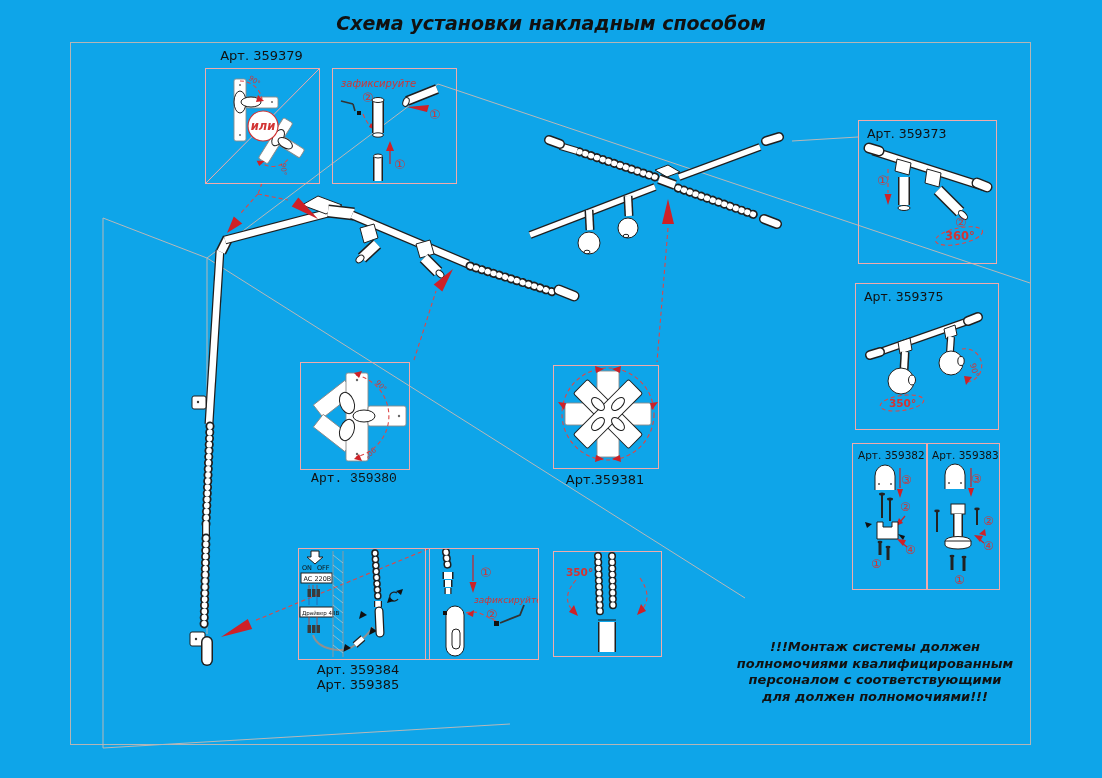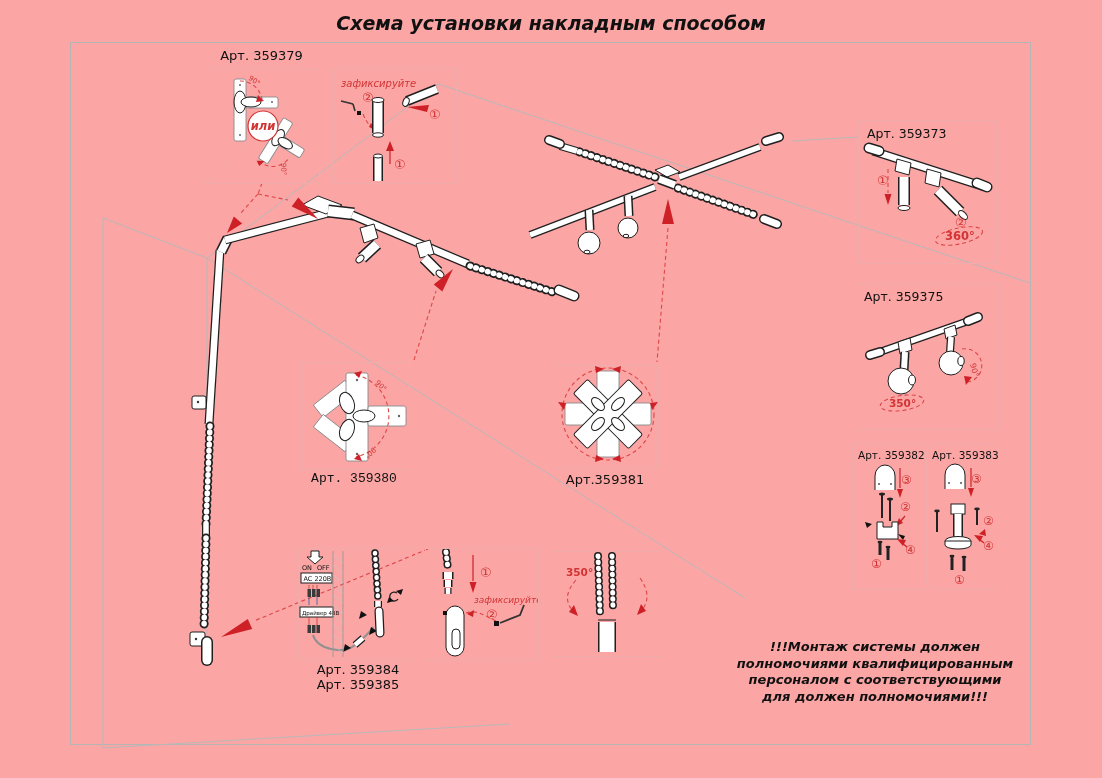--- a/index.html
+++ b/index.html
@@ -1,16 +1,16 @@
 <!DOCTYPE html>
 <html><head>
 <meta charset="utf-8">
 <style>
   html,body{margin:0;padding:0;background:#fff;}
-  .page{position:relative;width:1102px;height:778px;background:#fca5a5;overflow:hidden;
+  .page{position:relative;width:1102px;height:778px;background:#0ea5e9;overflow:hidden;
         font-family:"DejaVu Sans",sans-serif;}
   .title{position:absolute;left:0;top:12px;width:1102px;text-align:center;
          font-size:19px;font-weight:bold;font-style:italic;color:#111;}
   .frame{position:absolute;left:70px;top:42px;width:959px;height:701px;
          border:1px solid #b5b5b5;}
   .mainsvg{position:absolute;left:0;top:0;width:1102px;height:778px;}
   .callout{position:absolute;border:1px solid #f0abab;}
   .callout svg{position:absolute;left:0;top:0;}
   .boxlabel{position:absolute;font-size:13px;color:#111;white-space:nowrap;}
   .under-label{position:absolute;font-size:13px;color:#111;text-align:center;}
@@ -288,21 +288,21 @@
       <g>
         <path d="M27,99 L27,111" stroke="#222" stroke-width="3"></path>
         <path d="M35,104 L35,116" stroke="#222" stroke-width="3"></path>
         <ellipse cx="27" cy="98" rx="2.5" ry="1.2" fill="#222"></ellipse>
         <ellipse cx="35" cy="103" rx="2.5" ry="1.2" fill="#222"></ellipse>
       </g>
       <text class="rnum" font-size="12" x="18" y="124">①</text>
     </svg>
   </div>
 
-  <div class="callout" style="left:926px;top:443px;width:72px;height:145px;border-radius:10px;">
+  <div class="callout" style="left:926px;top:443px;width:72px;height:145px;">
     <svg width="72" height="145" viewBox="0 0 72 145">
       <text class="lbl" font-size="10.5" x="5" y="15">Арт. 359383</text>
       <path class="thin" d="M18,45 L18,31 A10,11 0 0 1 38,31 L38,45" fill="none" stroke-width="1.4"></path>
       <circle cx="22" cy="39" r="1" fill="#555"></circle>
         <circle cx="34" cy="39" r="1" fill="#555"></circle>
       <text class="rnum" font-size="12" x="44" y="39">③</text>
       <path class="rln" d="M44,24 L44,43"></path>
       <polygon class="ra" points="44,53 41,44 47,44"></polygon>
       <g>
         <rect class="thin" x="24" y="60" width="14" height="10"></rect>
@@ -371,21 +371,21 @@
       <polygon class="ra" points="50,3 41,0 42,7"></polygon>
       <polygon class="ra" points="58,3 67,0 66,7"></polygon>
       <polygon class="ra" points="50,93 41,96 42,89"></polygon>
       <polygon class="ra" points="58,93 67,96 66,89"></polygon>
       <polygon class="ra" points="10,44 4,36 12,37"></polygon>
       <polygon class="ra" points="98,44 104,36 96,37"></polygon>
     </svg>
   </div>
   <div class="under-label" style="left:553px;top:472px;width:104px;">Арт.359381</div>
 
-  <div class="callout" style="left:298px;top:548px;width:112px;height:110px;">
+  <div class="callout" style="left:298px;top:548px;width:112px;height:110px;padding-left:18px;">
     <svg width="112" height="110" viewBox="0 0 112 110">
       <polygon class="thin" points="12,2 20,2 20,8 24,8 16,15 8,8 12,8"></polygon>
       <text class="lbl" font-size="6.5" x="3" y="21">ON</text>
       <text class="lbl" font-size="6.5" x="18" y="21">OFF</text>
       <rect class="thin" x="2" y="24" width="31" height="10" stroke-width=".8"></rect>
       <text class="lbl" font-size="6.5" x="4.5" y="31.5">AC 220В</text>
       <g>
         <path d="M10,36 C10,38 10,39 10,40 M14,36 C14,38 14,39 14,40 M18,36 C18,38 18,39 18,40" stroke="#c0392b" stroke-width=".8" fill="none"></path>
         <rect x="8.5" y="40" width="3.5" height="8" fill="#3a3a3a"></rect>
         <rect x="13" y="40" width="3.5" height="8" fill="#3a3a3a"></rect>

